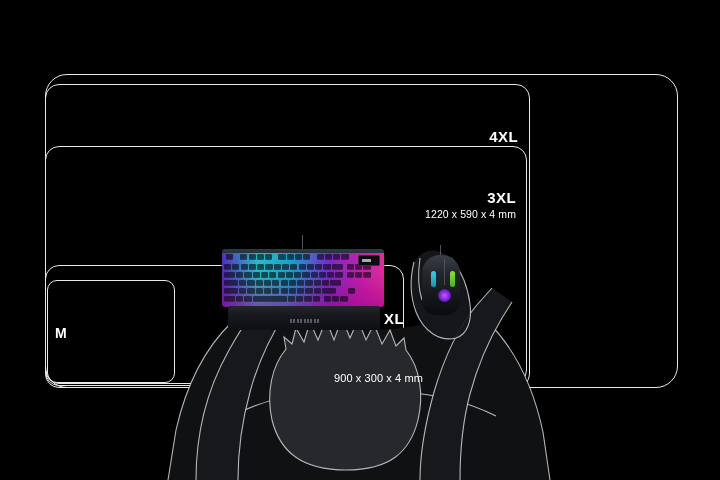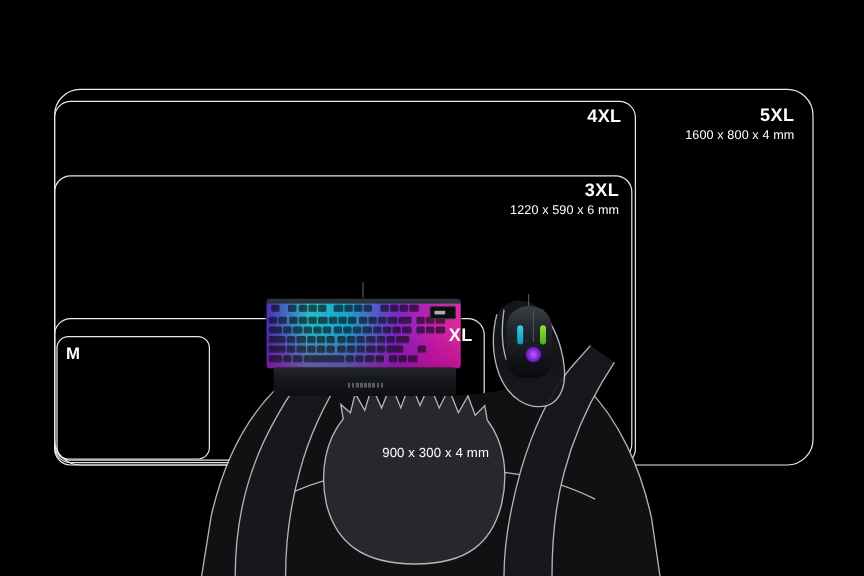--- a/index.html
+++ b/index.html
@@ -7,25 +7,25 @@
     position:relative;width:720px;height:480px;background:#000;overflow:hidden;
     font-family:"Liberation Sans",sans-serif;
   }
   .pad{
     position:absolute;border:1.2px solid #e9e9e9;border-radius:14px;
     box-sizing:border-box;background:transparent;
   }
   .pad.p5xl{border-radius:22px;}
   .pad.pm{border-radius:10px;}
   .lbl{position:absolute;text-align:right;color:#fff;line-height:1.15;}
-  .lbl .sz{font-size:15px;font-weight:bold;letter-spacing:.4px;display:block;}
+  .lbl .sz{font-size:15px;font-weight:bold;letter-spacing:.4px;display:block;margin-top:39px;}
   .lbl .dim{font-size:10.5px;font-weight:normal;display:block;margin-top:2px;letter-spacing:.1px;}
   .lbl.left{text-align:left;}
   .lbl.left .sz{font-size:14px;}
-  .lbl.xl{text-align:left;}
+  .lbl.xl{text-align:center;}
   .lbl.xl .sz{font-size:15px;}
   .lbl.xlsub{font-size:11px;color:#fff;}
 
   
   #person{position:absolute;left:0;top:0;width:720px;height:480px;pointer-events:none;}
 
   
   #keyboard{position:absolute;left:222px;top:249px;width:162px;height:82px;}
   .kb-body{
     position:absolute;left:0;top:0;width:162px;height:58px;border-radius:3px;
@@ -251,38 +251,34 @@
   <div id="mouse">
     <div class="m-cable"></div>
     <div class="m-body">
       <div class="m-split"></div>
       <div class="m-led-l"></div>
       <div class="m-led-r"></div>
       <div class="m-logo"></div>
     </div>
   </div>
 
-  <div class="lbl" style="left:538px;top:88px;width:124px;">
-    <span class="sz">5XL</span>
-    <span class="dim">1600 x 800 x 4 mm</span>
-  </div>
 
   <div class="lbl" style="left:400px;top:89px;width:118px;">
     <span class="sz">4XL</span>
   </div>
 
   <div class="lbl" style="left:398px;top:150px;width:118px;">
     <span class="sz">3XL</span>
-    <span class="dim">1220 x 590 x 6 mm</span>
+    <span class="dim">1220 x 590 x 4 mm</span>
   </div>
 
   <div class="lbl xl" style="left:374px;top:271px;width:40px;">
     <span class="sz">XL</span>
   </div>
-  <div class="lbl xlsub" style="left:303px;top:370px;width:120px;text-align:center;">
+  <div class="lbl xlsub" style="left:303px;top:370px;width:120px;text-align:right;">
     <span class="dim" style="font-size:11px;">900 x 300 x 4 mm</span>
   </div>
 
   <div class="lbl left" style="left:55px;top:286px;width:120px;">
     <span class="sz">M</span>
   </div>
 
 </div>
 
 </body></html>

